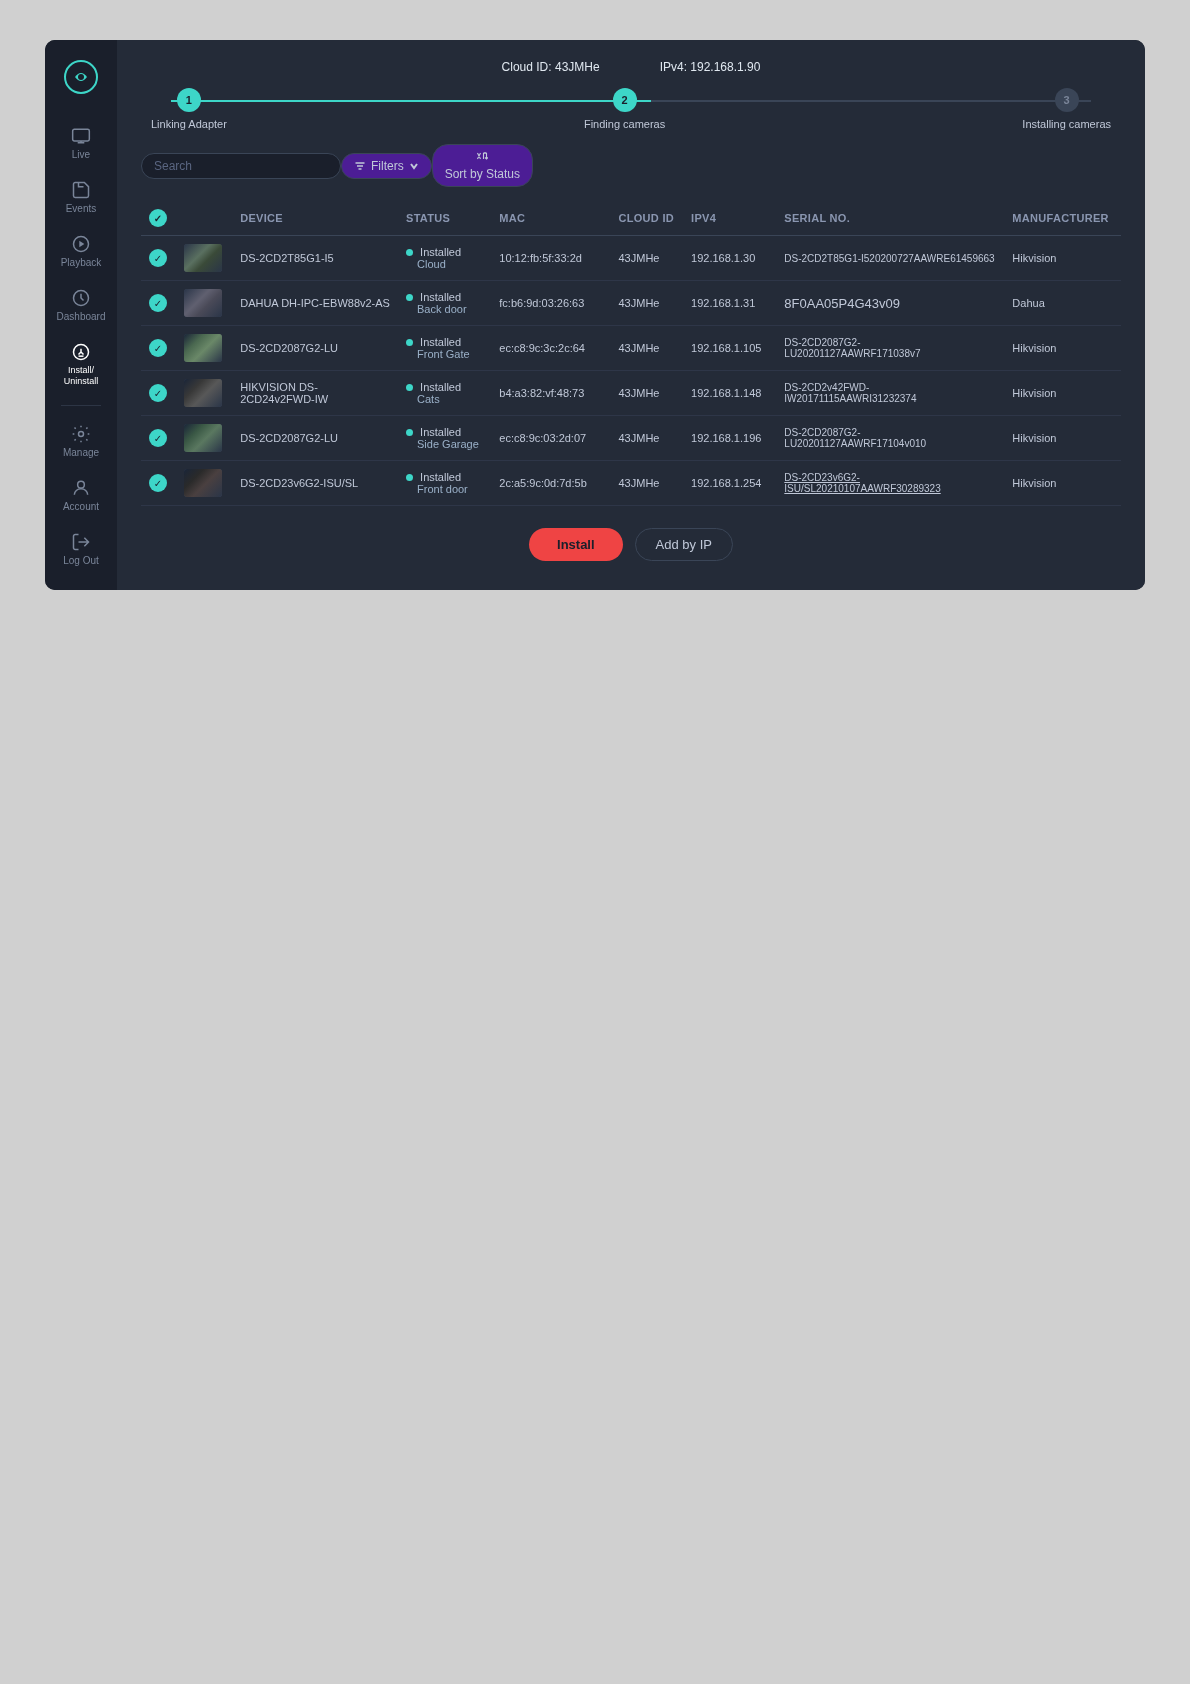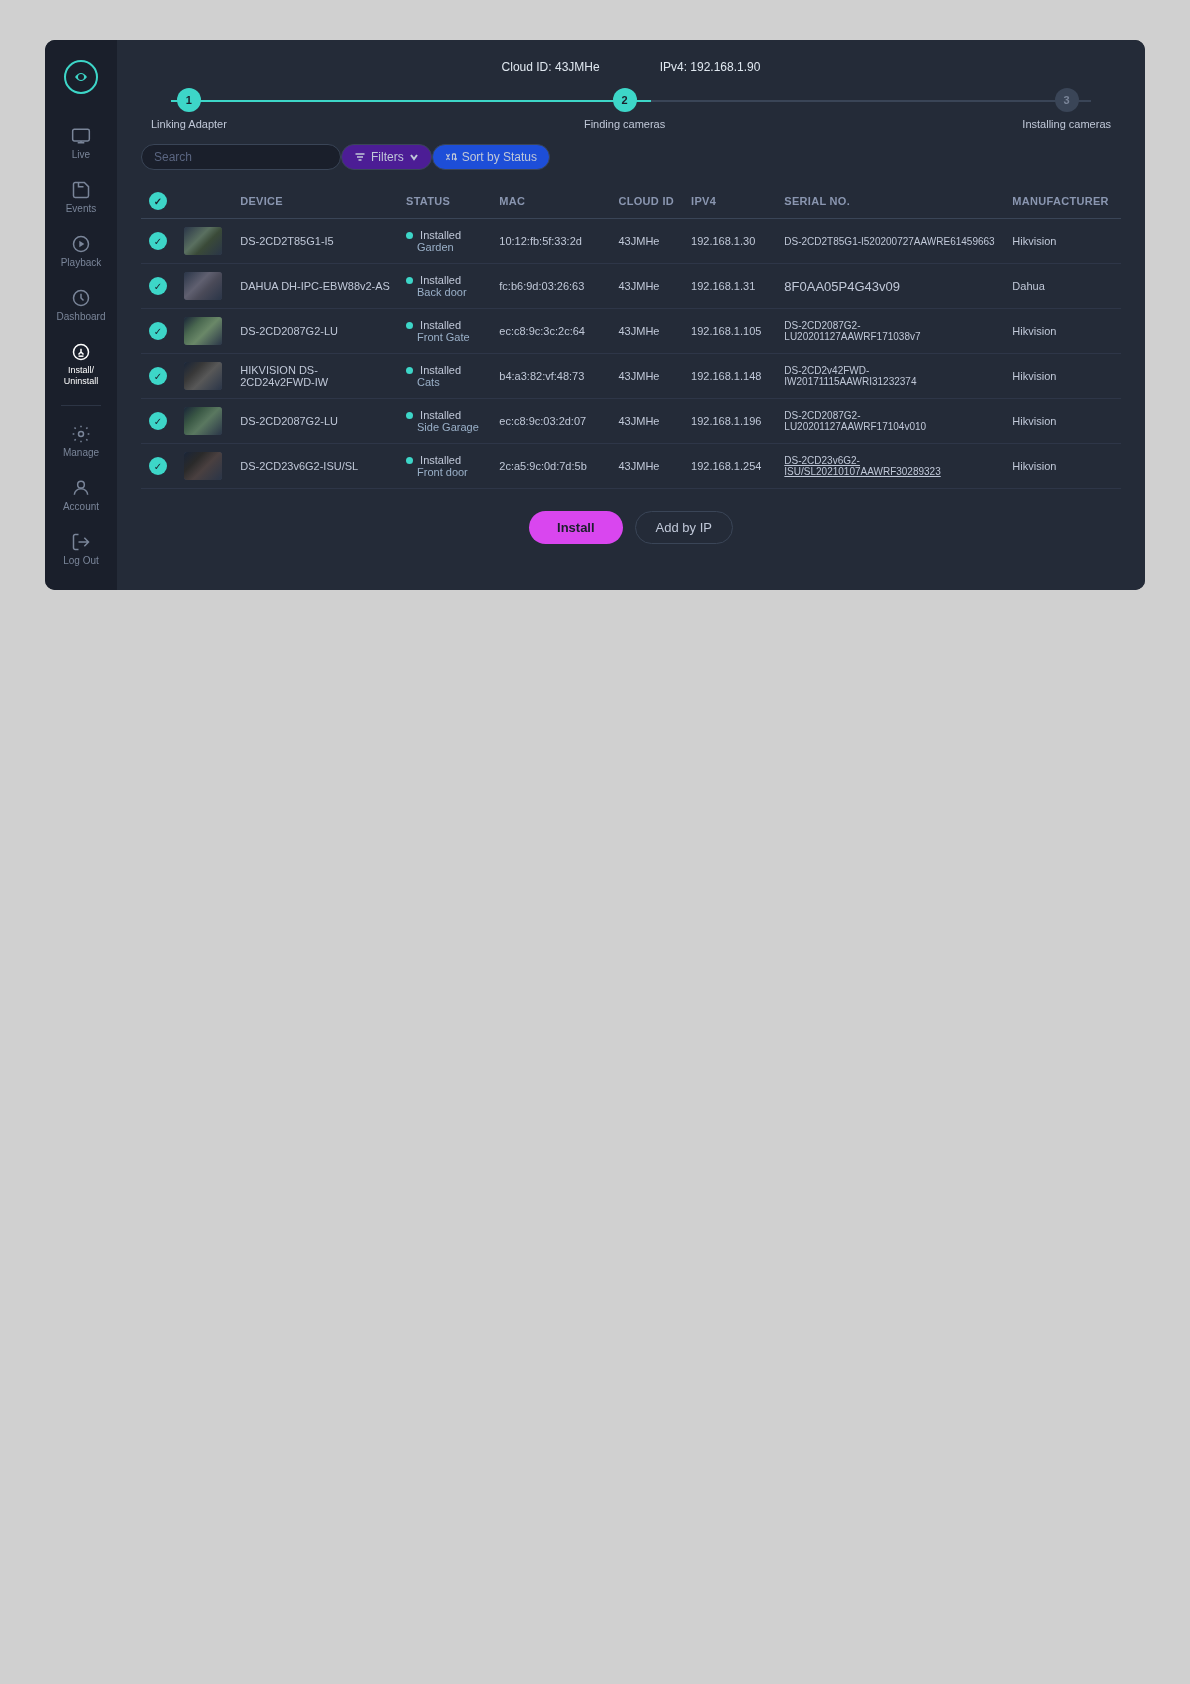--- a/index.html
+++ b/index.html
@@ -151,30 +151,31 @@
       border-radius: 16px;
       padding: 5px 12px;
       color: #c0c8d8;
       font-size: 12px;
       cursor: pointer;
       display: flex;
       align-items: center;
       gap: 5px;
     }
     .sort-btn {
-      background: #1d4ed8;
+      background: #4c1d95;
       border: 1px solid #3a4557;
       border-radius: 16px;
       padding: 5px 12px;
       color: #c0c8d8;
       font-size: 12px;
       cursor: pointer;
       display: flex;
       align-items: center;
       gap: 5px;
+      flex-direction: column;
     }
     
     .camera-table {
       width: 100%;
       border-collapse: collapse;
     }
     .camera-table thead tr {
       border-bottom: 1px solid #3a4557;
     }
     .camera-table thead th {
@@ -233,21 +234,21 @@
     .device-name { color: #e0e8f0; font-weight: 500; }
     .manufacturer { color: #c0c8d8; }
     
     .bottom-bar {
       display: flex;
       justify-content: center;
       gap: 12px;
       margin-top: 8px;
     }
     .btn-install {
-      background: #d946ef;
+      background: #ef4444;
       border: none;
       border-radius: 20px;
       padding: 8px 28px;
       color: #1a1f2b;
       font-size: 13px;
       font-weight: 600;
       cursor: pointer;
     }
     .btn-add-ip {
       background: transparent;
@@ -435,21 +436,21 @@
     </td>
     <td class="col-thumb">
       <div class="camera-thumb">
         <div class="camera-thumb-inner" style="background:linear-gradient(135deg,#2a3548 0%,#5a7060 40%,#3a4a38 60%,#2a3548 100%);"></div>
       </div>
     </td>
     <td class="col-device device-name">DS-2CD2T85G1-I5</td>
     <td class="col-status">
       <span class="status-dot"></span>
       <span>Installed</span><br>
-      <span style="padding-left:11px;color:#9ab0c8;">Garden</span>
+      <span style="padding-left:11px;color:#9ab0c8;">Cloud</span>
     </td>
     <td class="col-mac">10:12:fb:5f:33:2d</td>
     <td class="col-cloudid">43JMHe</td>
     <td class="col-ipv4">192.168.1.30</td>
     <td class="col-serial" style="font-size:10px;">DS-2CD2T85G1-I520200727AAWRE61459663</td>
     <td class="col-mfr manufacturer">Hikvision</td>
   </tr>
           <tr>
     <td class="col-check">
       <div class="check-icon">✓</div>

